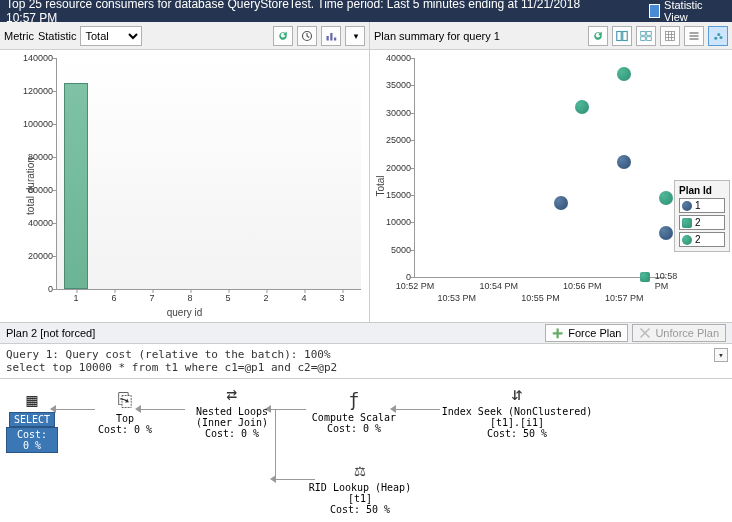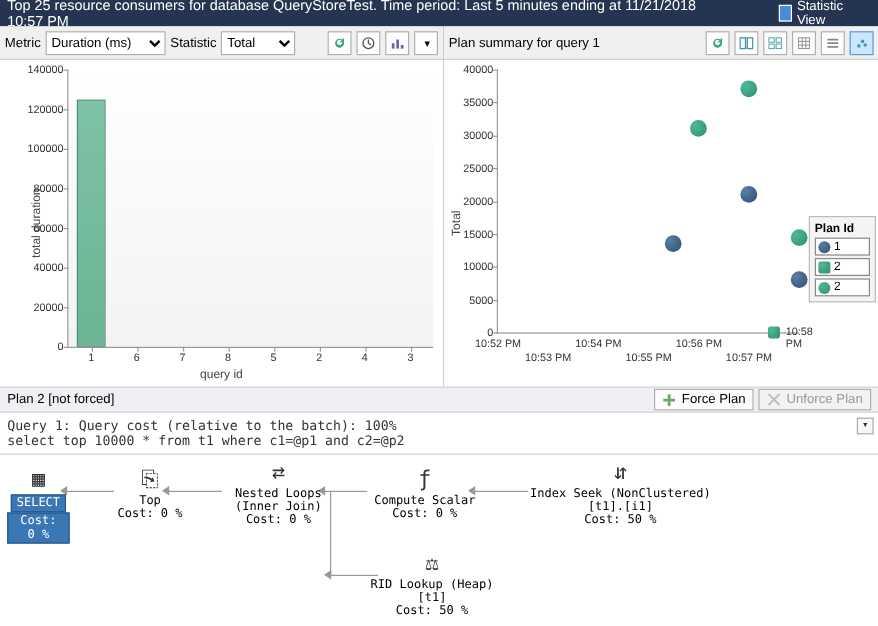--- a/index.html
+++ b/index.html
@@ -64,23 +64,20 @@
     <span class="picon"></span>
     <span>Statistic View</span>
   </span>
 </div>
 
 <div class="toolbar-row">
 
   <div class="left-pane">
     <div class="tb">
       <label>Metric</label>
-      <select style="width:100px">
-        <option>Duration (ms)</option>
-      </select>
       <label>Statistic</label>
       <select style="width:62px">
         <option>Total</option>
       </select>
       <span class="spacer"></span>
       <span class="mini iconbtn">
           <svg viewBox="0 0 16 16">
             <path d="M8 3a5 5 0 104.9 4H11a3 3 0 11-.9-2.1L8 7h5V2l-1.8 1.8A5 5 0 008 3z" fill="#3a7"></path>
           </svg>
         </span>

